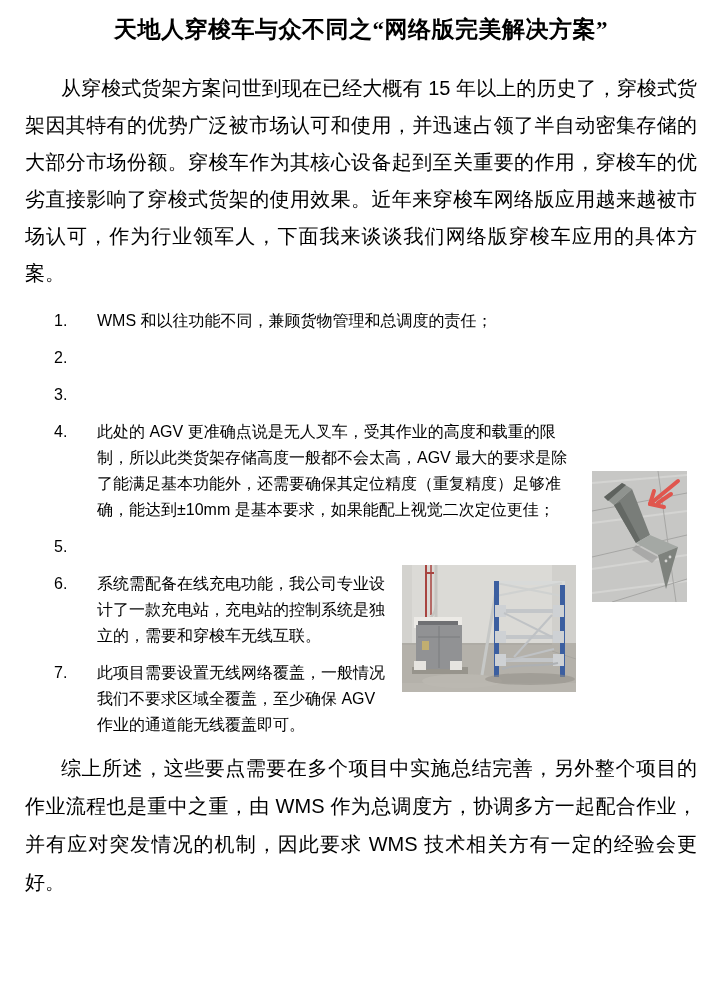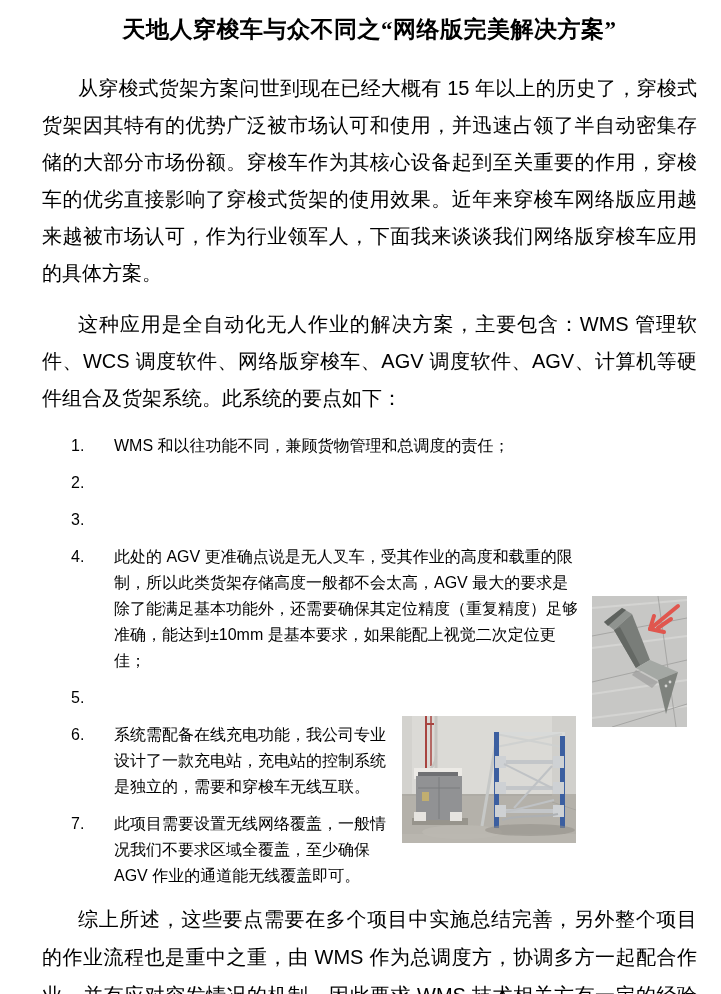--- a/index.html
+++ b/index.html
@@ -1,20 +1,20 @@
 <!DOCTYPE html>
 <html><head>
 <meta charset="utf-8">
 <style>
   html,body { margin:0; padding:0; background:#fff; }
   body { width:721px; height:994px; }
   .page {
     box-sizing:border-box;
     width:721px; height:994px;
-    padding:12px 24px 0 42px;
+    padding:12px 24px 0 25px;
     overflow:hidden;
     background:#ffffff;
     color:#000;
     font-family:"Liberation Sans","DejaVu Sans",sans-serif;
   }
   .title {
     font-family:"Liberation Serif","DejaVu Serif",serif;
     font-size:23px; font-weight:bold;
     text-align:center;
     margin:2px 0 0 0;
@@ -62,21 +62,20 @@
 </head>
 <body>
 
 <div class="page">
 
   <h1 class="title">天地人穿梭车与众不同之“网络版完美解决方案”</h1>
 
   <p class="para indent intro">从穿梭式货架方案问世到现在已经大概有 15 年以上的历史了，穿梭式货架因其特有的优势广泛被市场认可和使用，并迅速占领了半自动密集存储的大部分市场份额。穿梭车作为其核心设备起到至关重要的作用，穿梭车的优劣直接影响了穿梭式货架的使用效果。近年来穿梭车网络版应用越来越被市场认可，作为行业领军人，下面我来谈谈我们网络版穿梭车应用的具体方案。</p>
 
 
-  <p class="para indent lead">这种应用是全自动化无人作业的解决方案，主要包含：WMS 管理软件、WCS 调度软件、网络版穿梭车、AGV 调度软件、AGV、计算机等硬件组合及货架系统。此系统的要点如下：</p>
 
   <div class="kplist">
 
     <div class="kp">
       <span class="num">1.</span>
       <div class="kp-body"><span>WMS 和以往功能不同，兼顾货物管理和总调度的责任；</span></div>
     </div>
 
     <div class="kp">
       <span class="num">2.</span>

